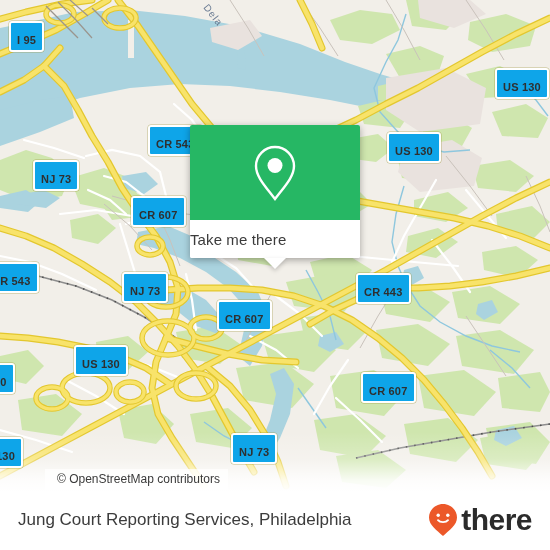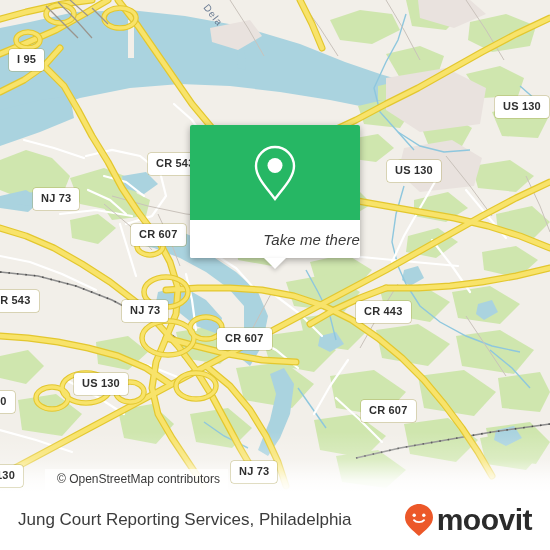--- a/index.html
+++ b/index.html
@@ -45,33 +45,32 @@
     top: 432px;
     width: 550px;
     height: 60px;
     background: linear-gradient(to bottom, rgba(255,255,255,0) 0%, rgba(255,255,255,0.25) 45%, rgba(255,255,255,0.85) 80%, #ffffff 100%);
     pointer-events: none;
   }
 
   
   .shield {
     position: absolute;
-    background: #ffffff;
+    background: #0ea5e9;
     border: 2px solid #ffffff;
     border-radius: 3px;
     color: #2f2f2f;
     font-family: "Liberation Sans", sans-serif;
     font-size: 11px;
     font-weight: bold;
     line-height: 1;
-    padding: 3px 6px 4px 6px;
+    padding: 12px 6px 4px 6px;
     white-space: nowrap;
     box-shadow: 0 0 0 0.5px rgba(150,140,40,0.55);
     letter-spacing: 0.2px;
-    margin-top: 28px;
   }
 
   
   .water-label {
     position: absolute;
     color: #6a7b93;
     font-family: "Liberation Sans", sans-serif;
     font-size: 10px;
     letter-spacing: 1px;
     white-space: nowrap;
@@ -96,24 +95,23 @@
     align-items: center;
     justify-content: center;
     border-top-left-radius: 2px;
     border-top-right-radius: 2px;
   }
   #popup-body {
     height: 38px;
     background: #ffffff;
     display: flex;
     align-items: center;
-    justify-content: flex-end;
+    justify-content: flex-start;
     border-bottom-left-radius: 2px;
     border-bottom-right-radius: 2px;
-    font-style: italic;
   }
   #popup-label {
     color: #3b3b3b;
     font-family: "Liberation Sans", sans-serif;
     font-size: 15px;
     letter-spacing: 0.1px;
   }
   #popup-tail {
     position: absolute;
     left: 50%;
@@ -470,17 +468,17 @@
   <div id="footer">
     <div id="footer-title">Jung Court Reporting Services, Philadelphia</div>
     <div id="brand">
       <svg width="30" height="34" viewBox="0 0 30 34">
         <path d="M15 1 C7.3 1 1 7.1 1 14.6 C1 22.4 9 27.6 15 33
                  C21 27.6 29 22.4 29 14.6 C29 7.1 22.7 1 15 1 Z" fill="#ec5829"></path>
         <circle cx="10.2" cy="12.2" r="1.7" fill="#ffffff"></circle>
         <circle cx="19.8" cy="12.2" r="1.7" fill="#ffffff"></circle>
         <path d="M10 17.2 C12 19.8 18 19.8 20 17.2" fill="none" stroke="#ffffff" stroke-width="1.9" stroke-linecap="round"></path>
       </svg>
-      <span id="brand-word">moovit</span>
+      <span id="brand-word">there</span>
     </div>
   </div>
 
 </div>
 
 </body></html>

